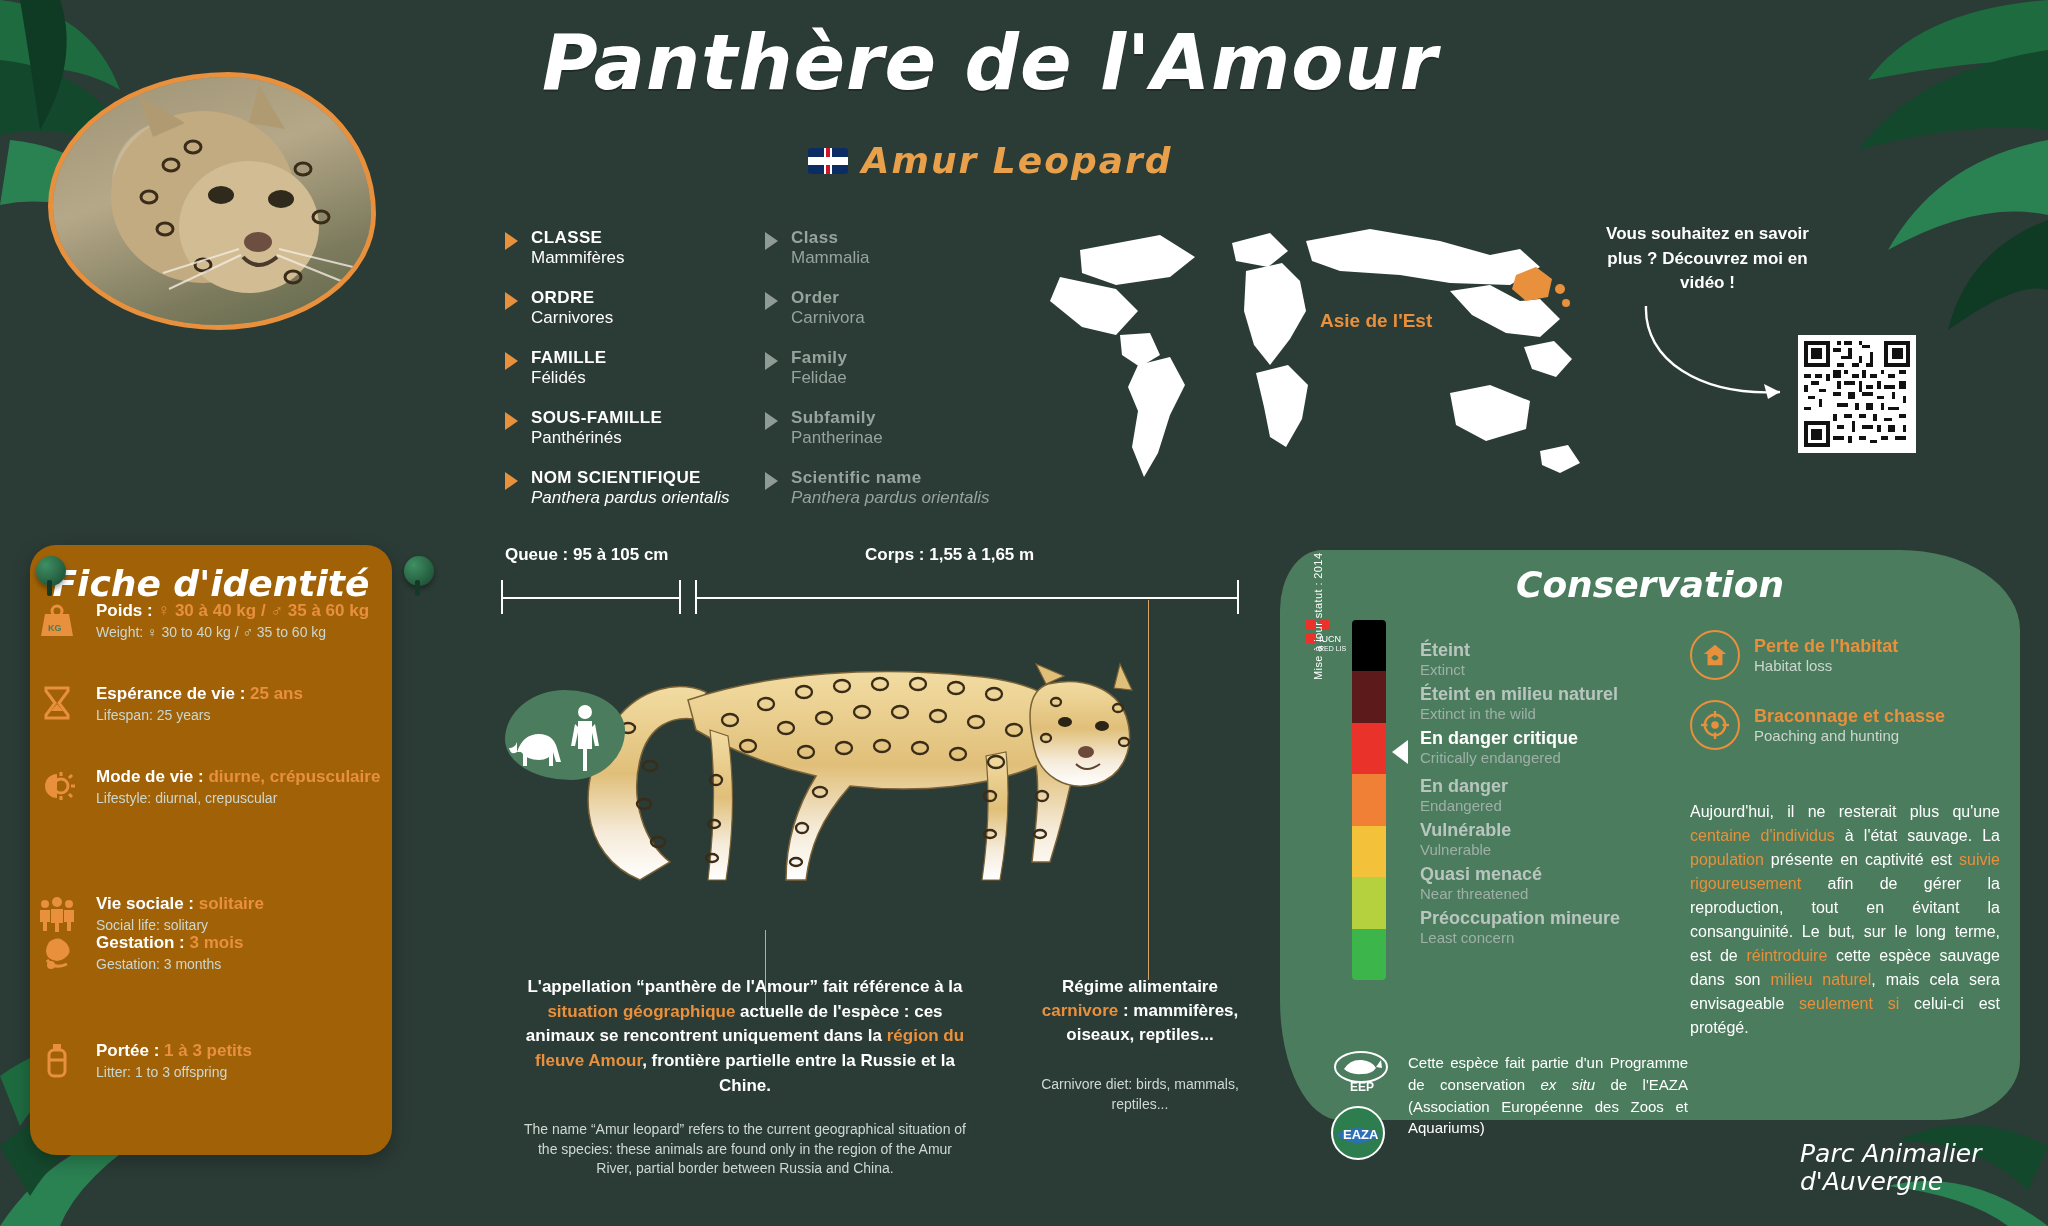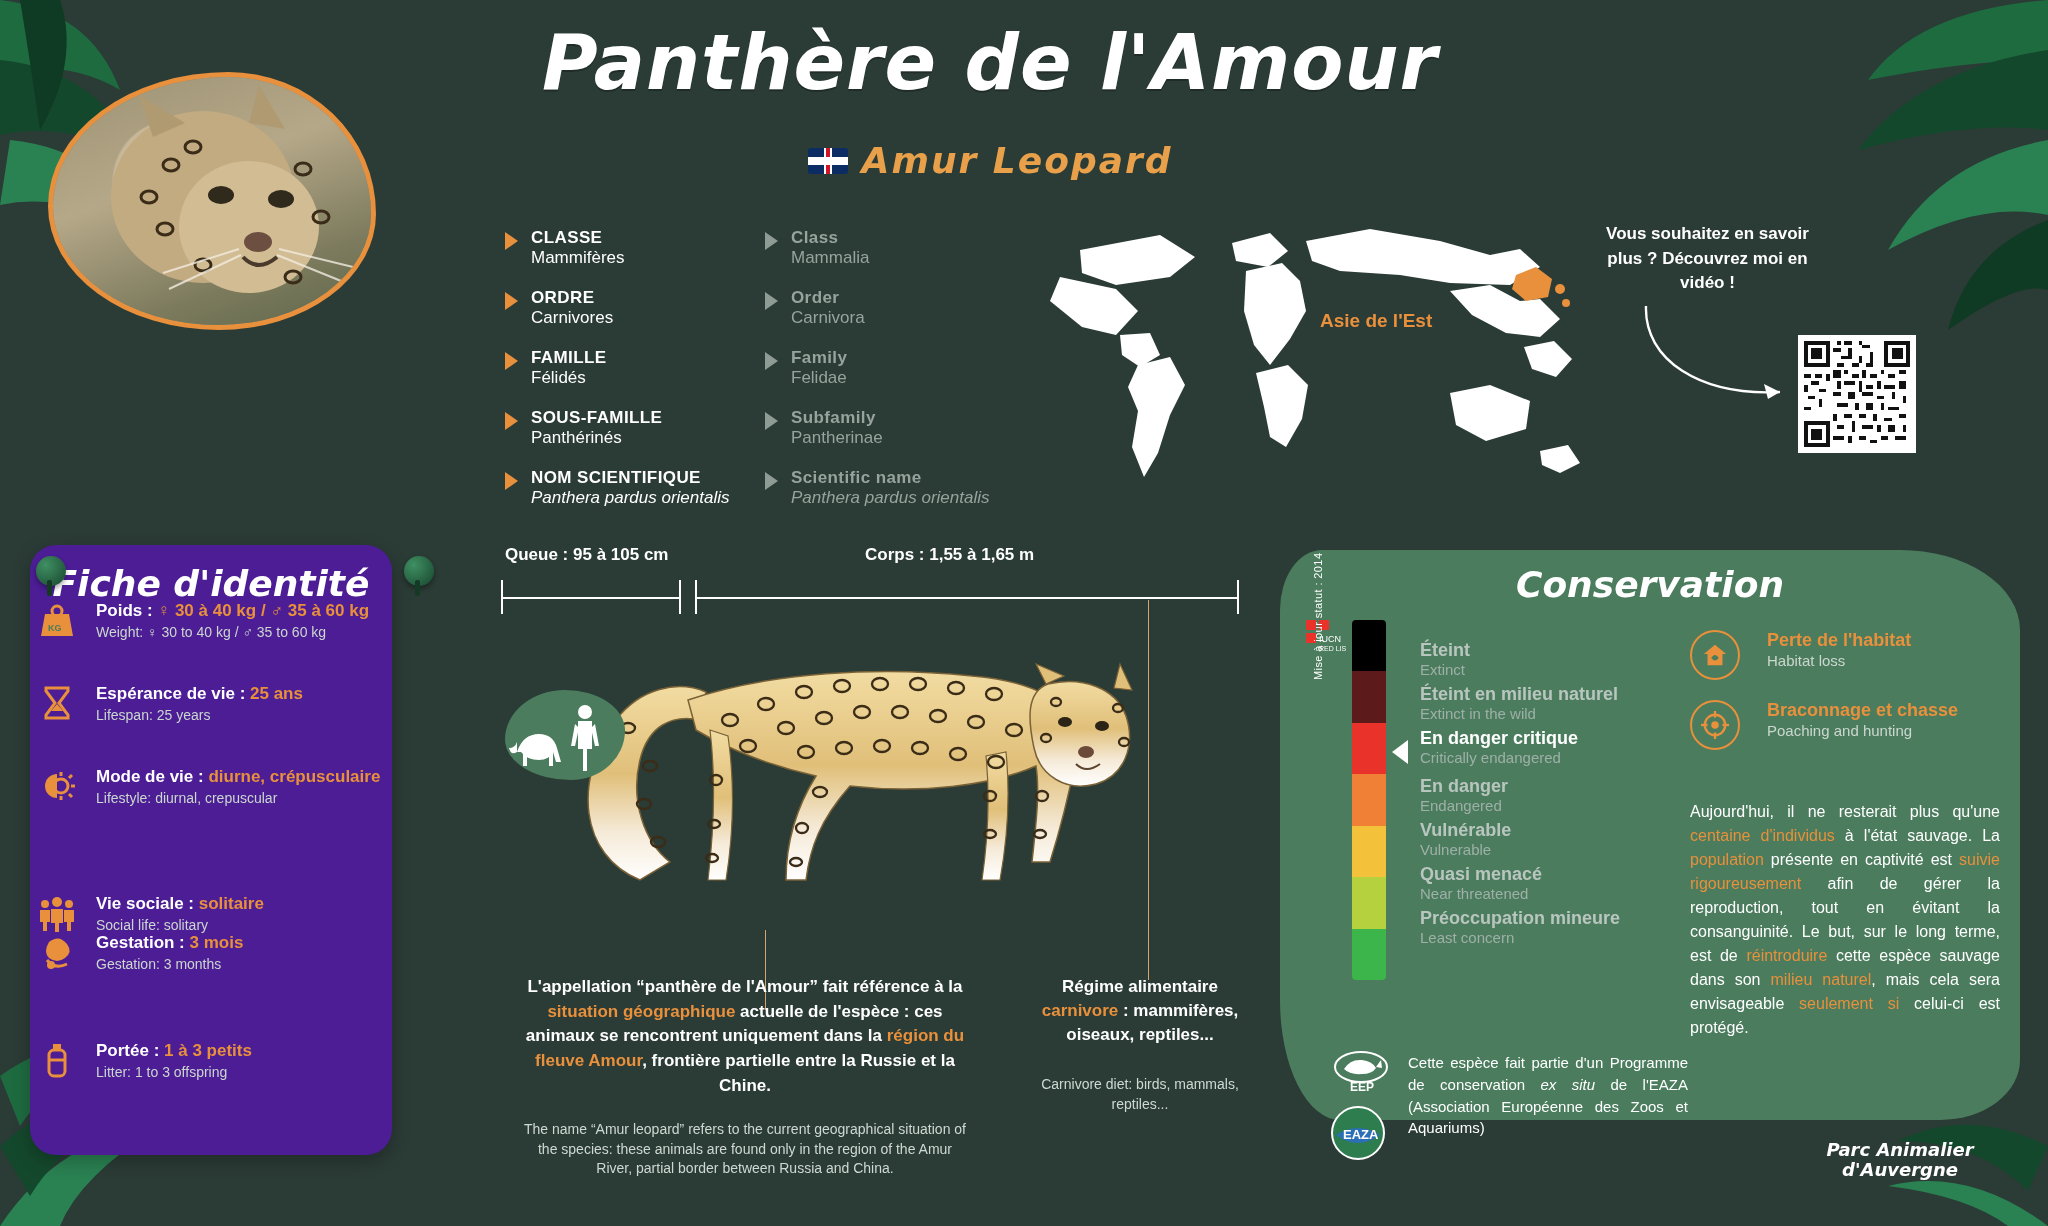--- a/index.html
+++ b/index.html
@@ -68,21 +68,21 @@
 
   
   #video-text{position:absolute;left:1600px;top:222px;width:215px;text-align:center;font-size:17px;line-height:1.45;font-weight:bold;}
   #qr{position:absolute;left:1798px;top:335px;width:118px;height:118px;background:#fff;padding:6px;box-sizing:border-box;}
   #qr svg{width:100%;height:100%;}
   #arrow-svg{position:absolute;left:1640px;top:300px;width:170px;height:110px;}
 
   
   #fiche{
     position:absolute;left:30px;top:545px;width:362px;height:610px;
-    background:#4c1d95;border-radius:26px;box-shadow:0 6px 18px rgba(0,0,0,.25);
+    background:#a16207;border-radius:26px;box-shadow:0 6px 18px rgba(0,0,0,.25);
   }
   #fiche h2{
     margin:0;padding:18px 0 6px;text-align:center;
     font-family:"DejaVu Sans", sans-serif;font-style:italic;font-weight:bold;
     font-size:36px;color:#fff;
   }
   .pin{position:absolute;width:30px;height:30px;border-radius:50%;
     background:radial-gradient(circle at 32% 30%, #3f8f63, #17452d);box-shadow:0 3px 5px rgba(0,0,0,.35);}
   .pin:after{content:"";position:absolute;left:11px;top:24px;width:5px;height:16px;background:#143a25;border-radius:2px;}
   #pin-l{left:36px;top:556px;}
@@ -121,33 +121,33 @@
   #iucn-vert{position:absolute;left:1312px;top:680px;width:200px;transform:rotate(-90deg);transform-origin:left top;
     font-size:11px;color:#fff;letter-spacing:.4px;}
   #iucn-logo{position:absolute;left:1306px;top:620px;width:40px;height:34px;}
   #iucn-marker{position:absolute;left:1392px;top:740px;width:0;height:0;
     border-right:16px solid #fff;border-top:12px solid transparent;border-bottom:12px solid transparent;}
   .iucn-item{position:absolute;left:1420px;width:260px;}
   .iucn-fr{font-size:18px;font-weight:bold;color:#b9c6bf;}
   .iucn-fr.active{color:#ffffff;}
   .iucn-en{font-size:15px;color:#9fb0a8;}
 
-  .threat{position:absolute;left:1690px;display:flex;gap:27px;}
+  .threat{position:absolute;left:1690px;display:flex;gap:14px;align-items:center;}
   .tcircle{width:46px;height:46px;border-radius:50%;border:2px solid #e8903c;display:flex;align-items:center;justify-content:center;flex:0 0 46px;}
   .tlabel{font-size:18px;font-weight:bold;color:#e8903c;line-height:1.2;}
   .tsub{font-size:15px;color:#cbd7cf;}
 
   #cons-text{position:absolute;left:1690px;top:800px;width:310px;font-size:16px;line-height:1.5;text-align:justify;}
 
   #eep{position:absolute;left:1330px;top:1045px;width:62px;height:50px;}
   #eaza{position:absolute;left:1330px;top:1105px;width:56px;height:56px;}
   #prog-text{position:absolute;left:1408px;top:1052px;width:280px;font-size:15px;line-height:1.45;text-align:justify;}
 
-  #logo{position:absolute;left:1800px;top:1140px;width:200px;text-align:center;
-    font-family:"DejaVu Sans", sans-serif;font-style:italic;font-weight:bold;font-size:18px;line-height:1.1;color:#fff;}
+  #logo{position:absolute;left:1800px;top:1140px;width:200px;text-align:left;
+    font-family:"DejaVu Sans", sans-serif;font-style:italic;font-weight:normal;font-size:25px;line-height:1.1;color:#fff;}
 </style>
 </head>
 <body>
 
 <svg class="corner-foliage" style="left:0;top:0;width:300px;height:300px;">
   <path d="M0 0 Q90 10 120 90 Q70 60 0 70 Z" fill="#1e6b40"></path>
   <path d="M0 60 Q100 70 140 160 Q70 120 0 135 Z" fill="#14482c"></path>
   <path d="M10 140 Q110 150 150 240 Q70 190 0 205 Z" fill="#2a8152"></path>
   <path d="M60 0 Q80 60 40 130 Q30 60 20 0 Z" fill="#0f3a23"></path>
 </svg>

